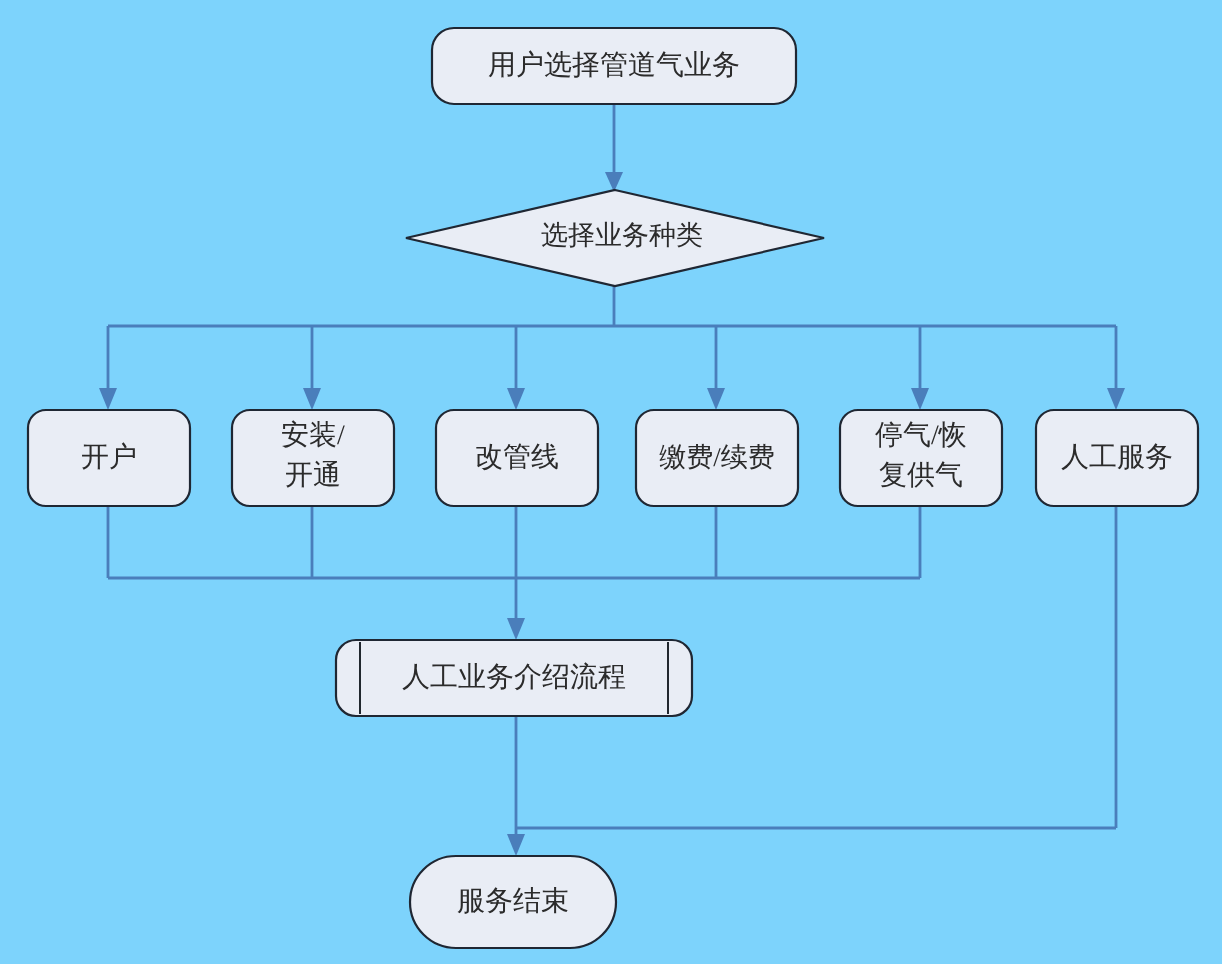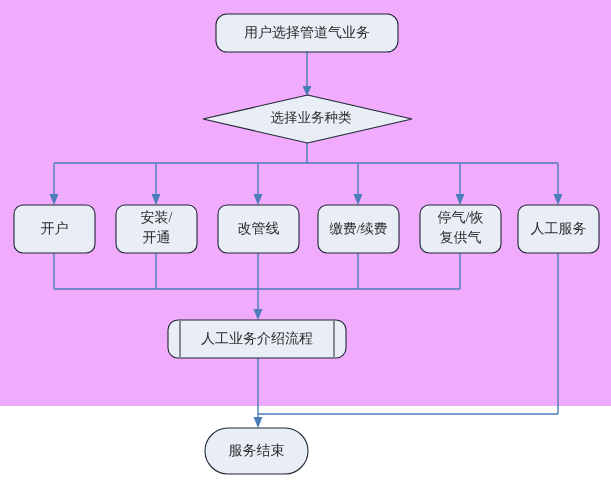--- a/index.html
+++ b/index.html
@@ -9,22 +9,22 @@
   }
   body {
     width: 611px;
     height: 482px;
     overflow: hidden;
     font-family: "Liberation Serif", "DejaVu Serif", serif;
   }
   #canvas {
     position: relative;
     width: 611px;
-    height: 406px;
-    background: #f0abfc;
+    height: 482px;
+    background: #7dd3fc;
   }
   svg.flow {
     position: absolute;
     left: 0;
     top: 0;
     width: 611px;
     height: 482px;
   }
   .node-label {
     font-family: "Liberation Serif", "DejaVu Serif", serif;

